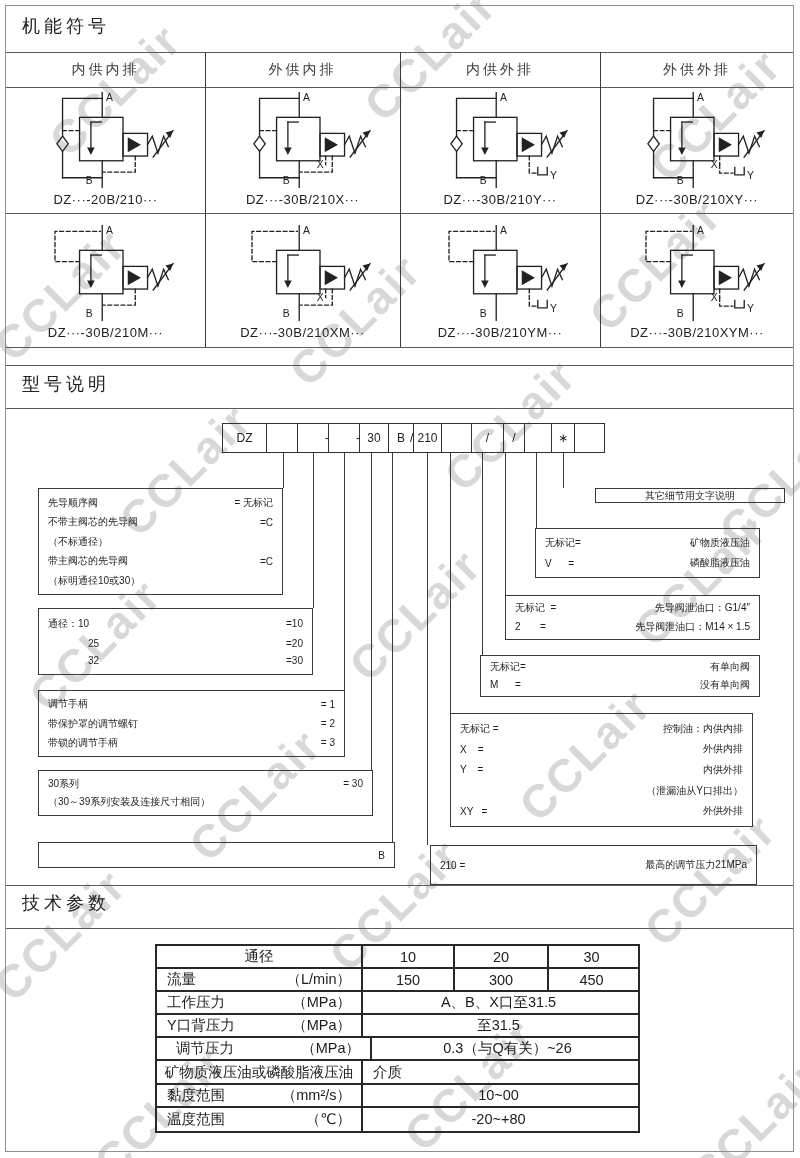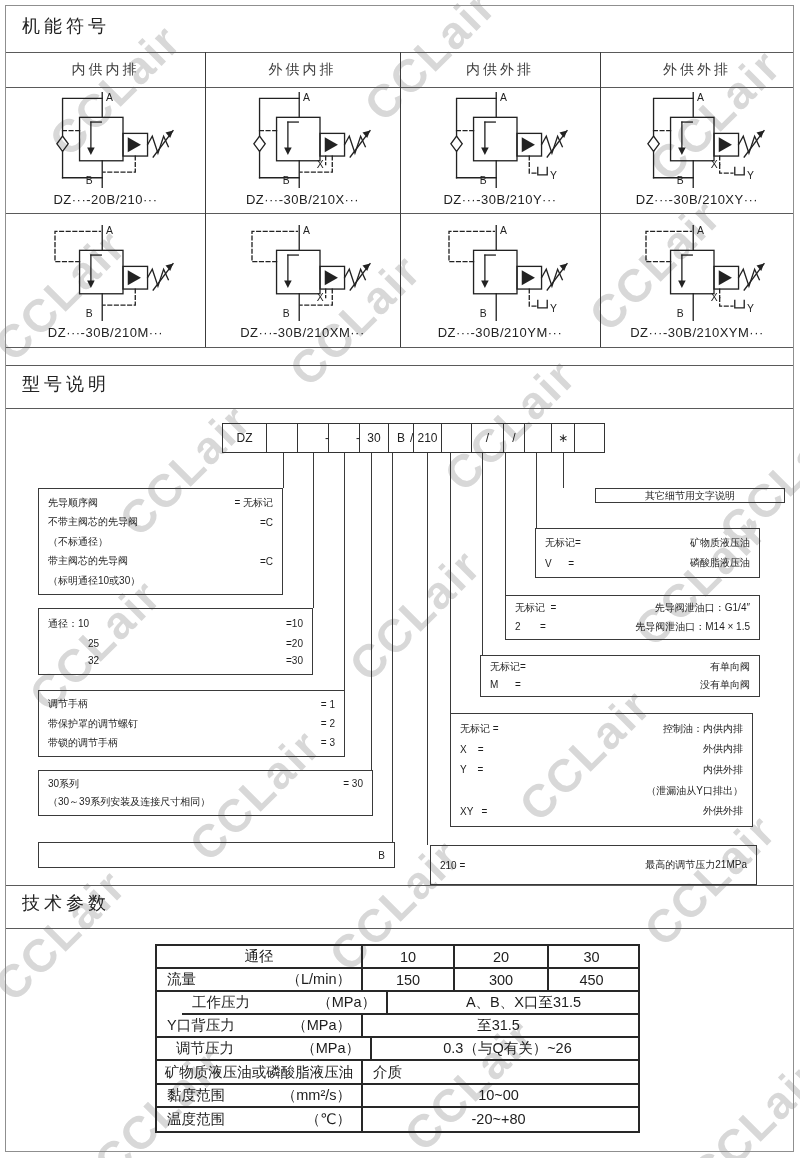--- a/index.html
+++ b/index.html
@@ -471,21 +471,21 @@
       </div>
       <div class="prow" style="grid-template-columns: 206px 92px 94px 85px;">
         <div class="pcell lab">
           <span>流量</span>
           <span class="unit">（L/min）</span>
         </div>
         <div class="pcell">150</div>
         <div class="pcell">300</div>
         <div class="pcell">450</div>
       </div>
-      <div class="prow" style="grid-template-columns: 206px 271px; margin-left: 25px;">
+      <div class="prow" style="grid-template-columns: 206px 271px;">
         <div class="pcell lab">
           <span>工作压力</span>
           <span class="unit">（MPa）</span>
         </div>
         <div class="pcell">A、B、X口至31.5</div>
       </div>
       <div class="prow" style="grid-template-columns: 206px 271px;">
         <div class="pcell lab">
           <span>Y口背压力</span>
           <span class="unit">（MPa）</span>

